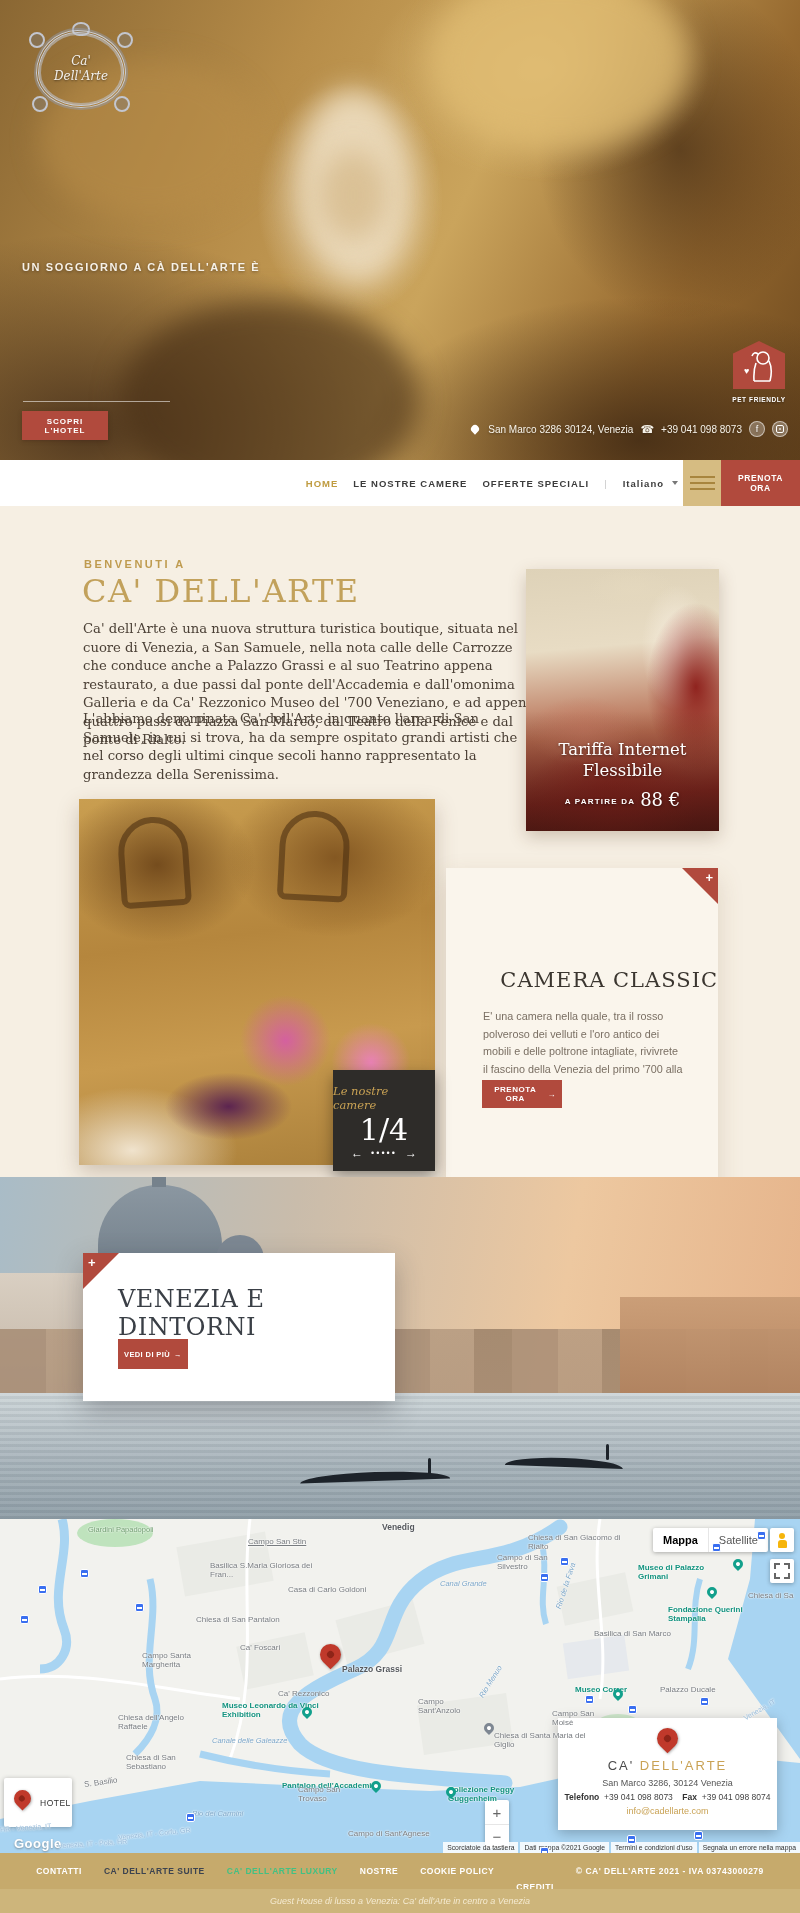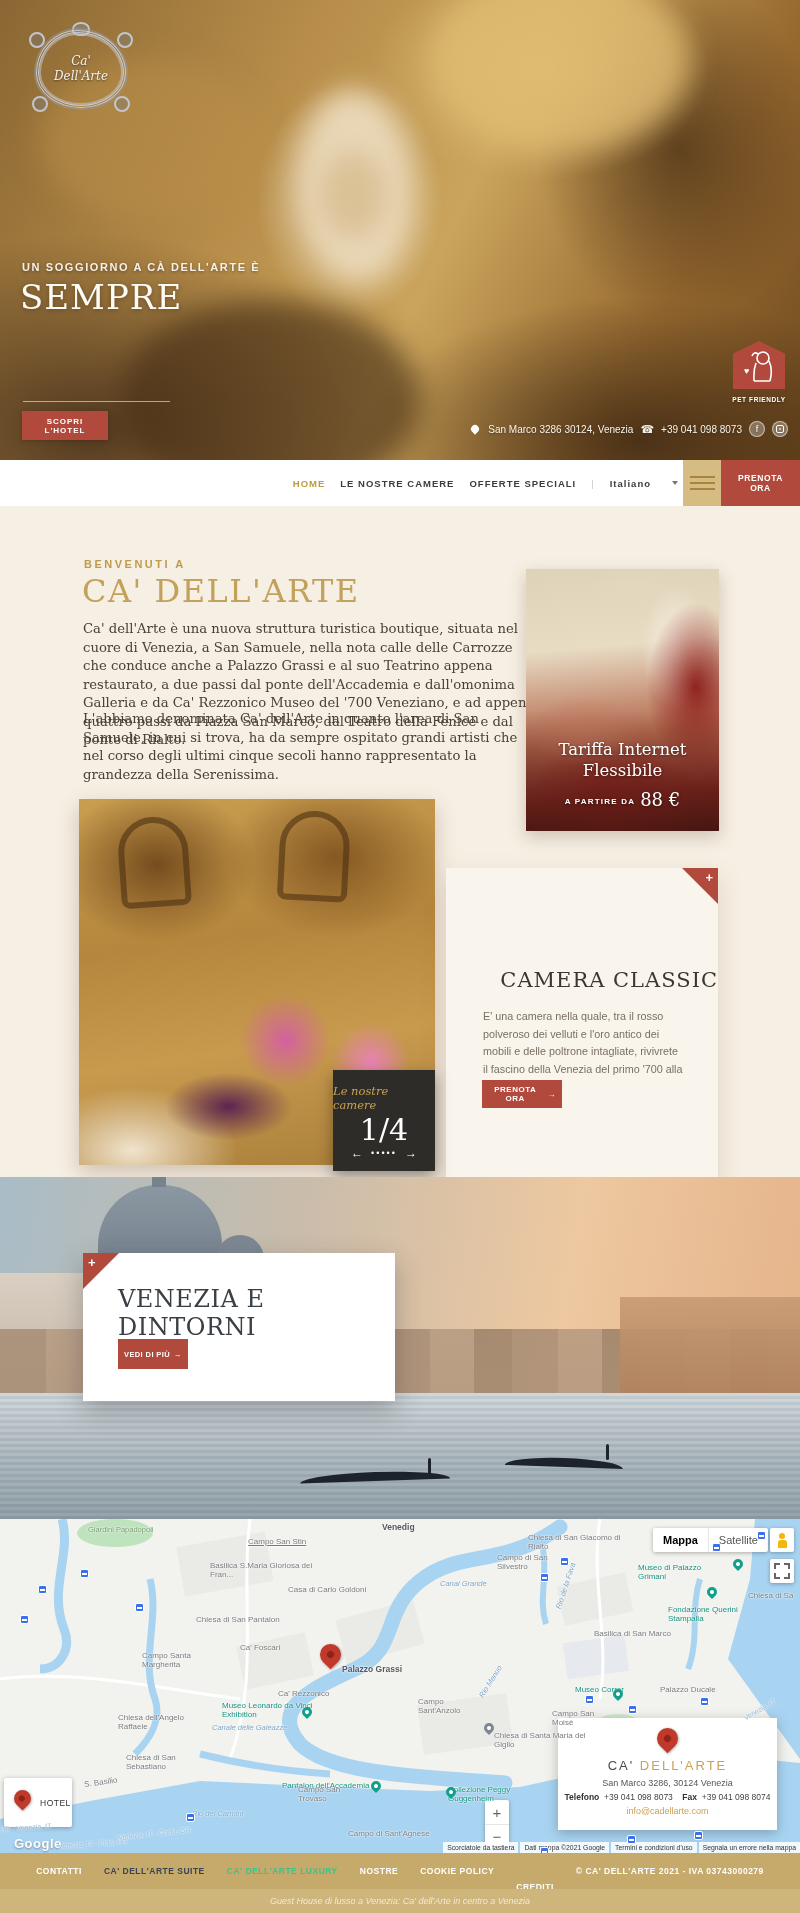--- a/index.html
+++ b/index.html
@@ -55,21 +55,21 @@
   .ig-box{width:8px;height:8px;border:1px solid #fff;border-radius:2px;position:relative;}
   .ig-box span{position:absolute;left:2px;top:2px;width:2px;height:2px;border:1px solid #fff;border-radius:50%;}
 
   
   #nav{position:absolute;left:0;top:460px;width:800px;height:46px;background:#fff;}
   #navItems{position:absolute;right:122px;top:0;height:46px;display:flex;align-items:center;gap:15px;
     font-size:9.5px;font-weight:bold;letter-spacing:1px;color:#3c3c3c;}
   #navItems .item{cursor:pointer;}
   #navItems .active{color:#bf9b3f;}
   #navItems .divider{color:#c9c9c9;font-weight:normal;}
-  #navItems .lang{display:flex;align-items:center;gap:21px;cursor:pointer;}
+  #navItems .lang{display:flex;align-items:center;gap:8px;cursor:pointer;}
   .caret{width:0;height:0;border-left:3px solid transparent;border-right:3px solid transparent;border-top:4px solid #777;}
   #menuBox{position:absolute;left:683px;top:0;width:38px;height:46px;background:#d6bc82;display:flex;flex-direction:column;align-items:center;justify-content:center;gap:4px;cursor:pointer;}
   #menuBox .bar{width:25px;height:2px;background:#a8853e;}
   #prenotaNav{position:absolute;left:721px;top:0;width:79px;height:46px;background:#b14a3d;border:none;cursor:pointer;
     color:#fff;font-size:8.5px;font-weight:bold;letter-spacing:.6px;font-family:"Liberation Sans",sans-serif;}
 
   
   #cream{position:absolute;left:0;top:506px;width:800px;height:671px;background:#f6efe3;}
   #eyebrow{position:absolute;left:84px;top:52px;color:#bf9b4f;font-size:11px;font-weight:bold;letter-spacing:2.5px;}
   #welcomeTitle{position:absolute;left:82px;top:66px;font-family:"DejaVu Serif",serif;color:#c2a15b;font-size:32px;letter-spacing:1.5px;}
@@ -151,21 +151,21 @@
   #veneziaCard{position:absolute;left:83px;top:1253px;width:312px;height:148px;background:#fff;box-shadow:0 10px 26px rgba(40,40,50,.3);}
   #veneziaCard h3{position:absolute;left:35px;top:32px;margin:0;font-family:"DejaVu Serif",serif;font-weight:normal;color:#3a3f46;font-size:24px;letter-spacing:.5px;}
   #veneziaCard .cta{position:absolute;left:35px;top:86px;width:70px;height:30px;background:#b14a3d;border:none;cursor:pointer;
     color:#fff;font-size:7.5px;font-weight:bold;letter-spacing:.4px;font-family:"Liberation Sans",sans-serif;
     display:flex;align-items:center;justify-content:center;gap:4px;}
 
   
   #map{position:absolute;left:0;top:1519px;width:800px;height:334px;background:#f2f2ee;overflow:hidden;}
   #map svg{position:absolute;left:0;top:0;}
   .map-label{position:absolute;font-size:8px;color:#787c80;line-height:9px;text-shadow:0 0 2px #fff,0 0 2px #fff;white-space:normal;}
-  .map-label.poi{color:#13937f;}
+  .map-label.poi{color:#13937f;font-weight:bold;}
   .map-label.town{color:#55585c;font-weight:bold;font-size:8.5px;}
   .map-label.water{color:#7da7c9;font-style:italic;font-size:7.5px;}
   .map-label.route{color:#94b9d9;font-size:7px;white-space:nowrap;}
   .map-label.area{color:#6f9e6f;font-size:7.5px;}
   .transit-ico{position:absolute;width:9px;height:9px;background:#3a6ff0;border:1px solid #fff;border-radius:2px;cursor:pointer;}
   .transit-ico:after{content:"";position:absolute;left:1px;top:3px;width:5px;height:2px;background:#fff;}
   .poi-pin{position:absolute;width:10px;height:10px;background:#12a08c;border-radius:50% 50% 50% 0;transform:rotate(-45deg);cursor:pointer;}
   .poi-pin:after{content:"";position:absolute;left:3px;top:3px;width:4px;height:4px;background:#fff;border-radius:50%;}
   .poi-pin.church{background:#7e8792;}
   .gpin{position:absolute;width:21px;height:21px;background:#c0392b;border-radius:50% 50% 50% 0;transform:rotate(-45deg);box-shadow:0 1px 3px rgba(0,0,0,.35);cursor:pointer;}
@@ -232,21 +232,20 @@
       <span class="curl bl"></span>
       <span class="curl br"></span>
       <span class="logo-text">
         <span class="l1">Ca'</span>
         <span class="l2">Dell'Arte</span>
       </span>
     </div>
 
     <div id="kicker">UN SOGGIORNO A CÀ DELL'ARTE È</div>
     <div id="heroTitle">
-      <div>SEMPRE</div>
     </div>
     <div id="heroDivider"></div>
     <button id="heroCta">SCOPRI L'HOTEL</button>
 
     <div id="petBadge">
       <div class="house">
         <svg width="40" height="36" viewBox="0 0 40 36">
           <circle cx="24" cy="11" r="6" fill="none" stroke="#fff" stroke-width="1.6"></circle>
           <path d="M19,7 q-4,-3 -6,2" fill="none" stroke="#fff" stroke-width="1.6"></path>
           <path d="M17,16 C14,24 15,30 15,34 M30,14 C34,22 32,30 31,34 M15,34 L31,34" fill="none" stroke="#fff" stroke-width="1.6"></path>
@@ -459,21 +458,21 @@
       <span class="map-label place" style="left: 142px; top: 132px; width: 80px;">Campo Santa Margherita</span>
       <span class="map-label town" style="left: 342px; top: 146px; width: 90px;">Palazzo Grassi</span>
       <span class="map-label water" style="left: 468px; top: 150px; width: 55px; transform: rotate(-58deg);">Rio Menuo</span>
       <span class="map-label poi" style="left: 575px; top: 166px; width: 80px;">Museo Correr</span>
       <span class="map-label place" style="left: 660px; top: 166px; width: 60px;">Palazzo Ducale</span>
       <span class="map-label place" style="left: 278px; top: 170px; width: 80px;">Ca' Rezzonico</span>
       <span class="map-label poi" style="left: 222px; top: 182px; width: 104px;">Museo Leonardo da Vinci Exhibition</span>
       <span class="map-label place" style="left: 418px; top: 178px; width: 70px;">Campo Sant'Anzolo</span>
       <span class="map-label place" style="left: 552px; top: 190px; width: 64px;">Campo San Moisè</span>
       <span class="map-label place" style="left: 494px; top: 212px; width: 104px;">Chiesa di Santa Maria del Giglio</span>
-      <span class="map-label water" style="left: 212px; top: 204px; width: 84px;">Canale delle Galeazze</span>
+      <span class="map-label water" style="left: 212px; top: 217px; width: 84px;">Canale delle Galeazze</span>
       <span class="map-label place" style="left: 118px; top: 194px; width: 92px;">Chiesa dell'Angelo Raffaele</span>
       <span class="map-label place" style="left: 126px; top: 234px; width: 88px;">Chiesa di San Sebastiano</span>
       <span class="map-label place" style="left: 84px; top: 258px; width: 44px; transform: rotate(-8deg);">S. Basilio</span>
       <span class="map-label poi" style="left: 282px; top: 262px; width: 150px;">Pantalon dell'Accademia</span>
       <span class="map-label place" style="left: 298px; top: 266px; width: 72px;">Campo San Trovaso</span>
       <span class="map-label poi" style="left: 448px; top: 266px; width: 104px;">Collezione Peggy Guggenheim</span>
       <span class="map-label water" style="left: 192px; top: 290px; width: 52px;">Rio dei Carmini</span>
       <span class="map-label place" style="left: 348px; top: 310px; width: 84px;">Campo di Sant'Agnese</span>
       <span class="map-label route" style="left: 118px; top: 310px; transform: rotate(-6deg);">Venezia, IT - Corfu, GR</span>
       <span class="map-label route" style="left: 58px; top: 320px; transform: rotate(-4deg);">Venezia, IT - Pola, HR</span>

